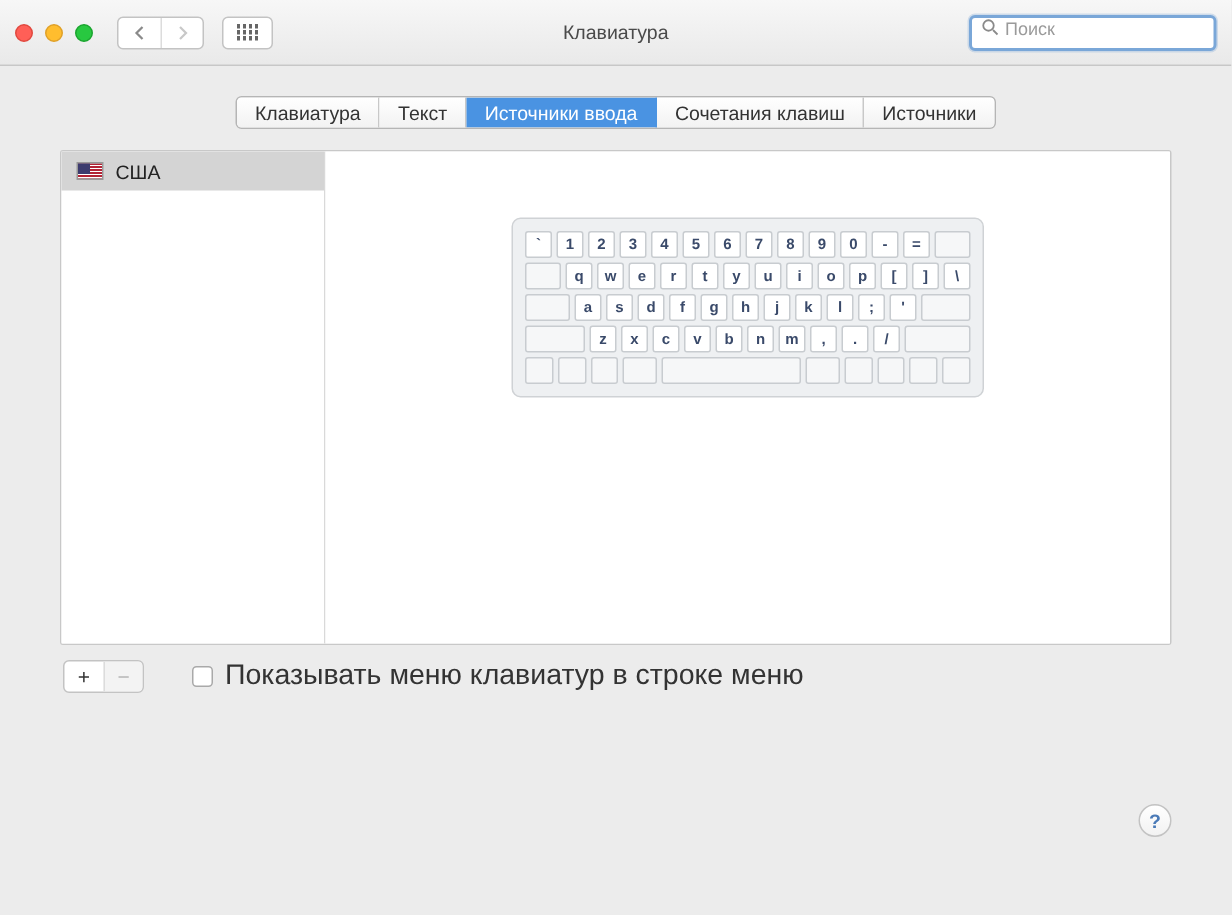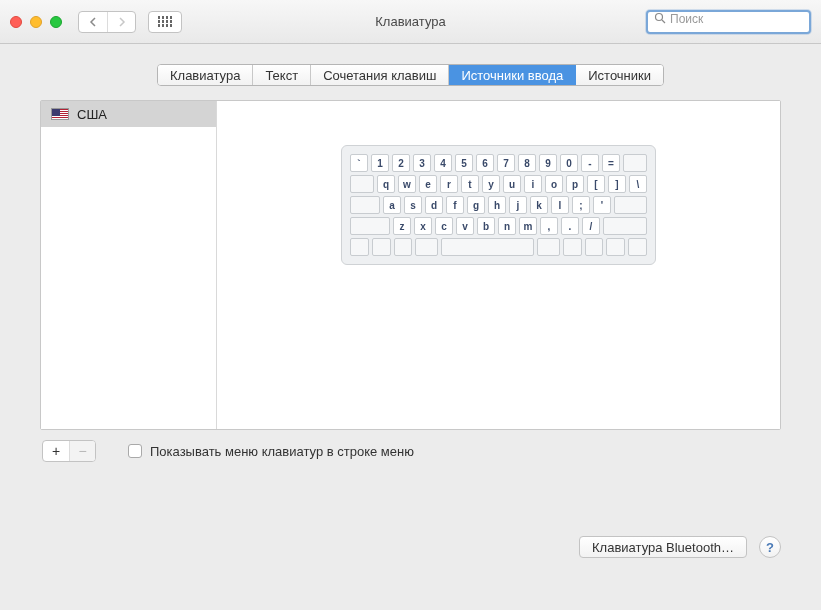--- a/index.html
+++ b/index.html
@@ -46,21 +46,21 @@
   .krow { display: flex; gap: 3px; margin-bottom: 3px; }
   .krow:last-child { margin-bottom: 0; }
   .key { height: 18px; background: #fff; border: 1px solid #c8ccd0; border-radius: 2px; display: flex; align-items: center; justify-content: center; font-size: 10px; font-weight: 600; color: #3a4a6a; }
   .key.blank { background: #f6f7f8; }
 
   
   .belowrow { display: flex; align-items: center; margin-top: 10px; gap: 16px; }
   .addremove { display: flex; border: 1px solid #c3c3c3; border-radius: 4px; overflow: hidden; background: #fff; height: 22px; margin-left: 2px; }
   .addremove .sbtn { width: 26px; display: flex; align-items: center; justify-content: center; font-size: 14px; color: #333; }
   .addremove .sbtn + .sbtn { border-left: 1px solid #dcdcdc; color: #b7b7b7; background: #f3f3f3; }
-  .cbrow { display: flex; align-items: center; gap: 8px; font-size: 13px; color: #333; margin-left: 16px; }
+  .cbrow { display: flex; align-items: center; gap: 8px; font-size: 19px; color: #333; margin-left: 16px; }
   .checkbox { width: 14px; height: 14px; border: 1px solid #a9a9a9; border-radius: 3px; background: #fff; }
 
   
   .footer { display: flex; justify-content: flex-end; align-items: center; padding: 0 40px; margin-top: 56px; gap: 12px; }
   .btn-std { height: 22px; padding: 0 12px; font-size: 13px; border: 1px solid #c3c3c3; border-radius: 4px; background: linear-gradient(#ffffff, #f2f2f2); display: flex; align-items: center; color: #333; }
   .help { width: 22px; height: 22px; border-radius: 50%; border: 1px solid #c3c3c3; background: linear-gradient(#ffffff, #f2f2f2); display: flex; align-items: center; justify-content: center; color: #4a7ab7; font-size: 13px; font-weight: 600; }
 </style>
 </head>
 <body>
 
@@ -106,22 +106,22 @@
     </svg>
     <input type="text" placeholder="Поиск" style="">
   </div>
 </div>
 
 <div class="content">
   <div class="tabs">
     <div class="tabset" id="tabset">
         <div class="tab">Клавиатура</div>
         <div class="tab">Текст</div>
+        <div class="tab selected">Источники ввода</div>
         <div class="tab">Сочетания клавиш</div>
-        <div class="tab selected">Источники ввода</div>
         <div class="tab">Источники</div>
       </div>
   </div>
 
   <div class="panel">
     <div class="sidebar">
       <div class="sourcelist-item">
         <div class="flag"></div>
         <span>США</span>
       </div>
@@ -211,15 +211,14 @@
       <div class="sbtn">−</div>
     </div>
     <div class="cbrow">
       <div class="checkbox"></div>
       <span>Показывать меню клавиатур в строке меню</span>
     </div>
   </div>
 </div>
 
 <div class="footer">
-  <div class="btn-std">Клавиатура Bluetooth…</div>
   <div class="help">?</div>
 </div>
 
 </body></html>

